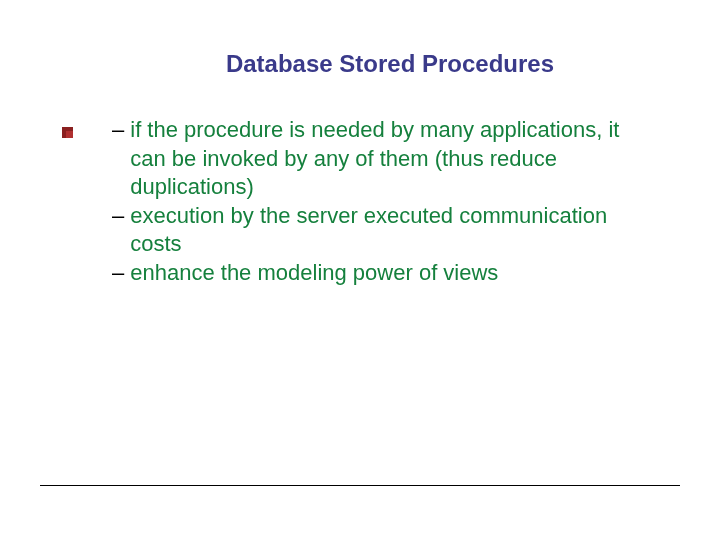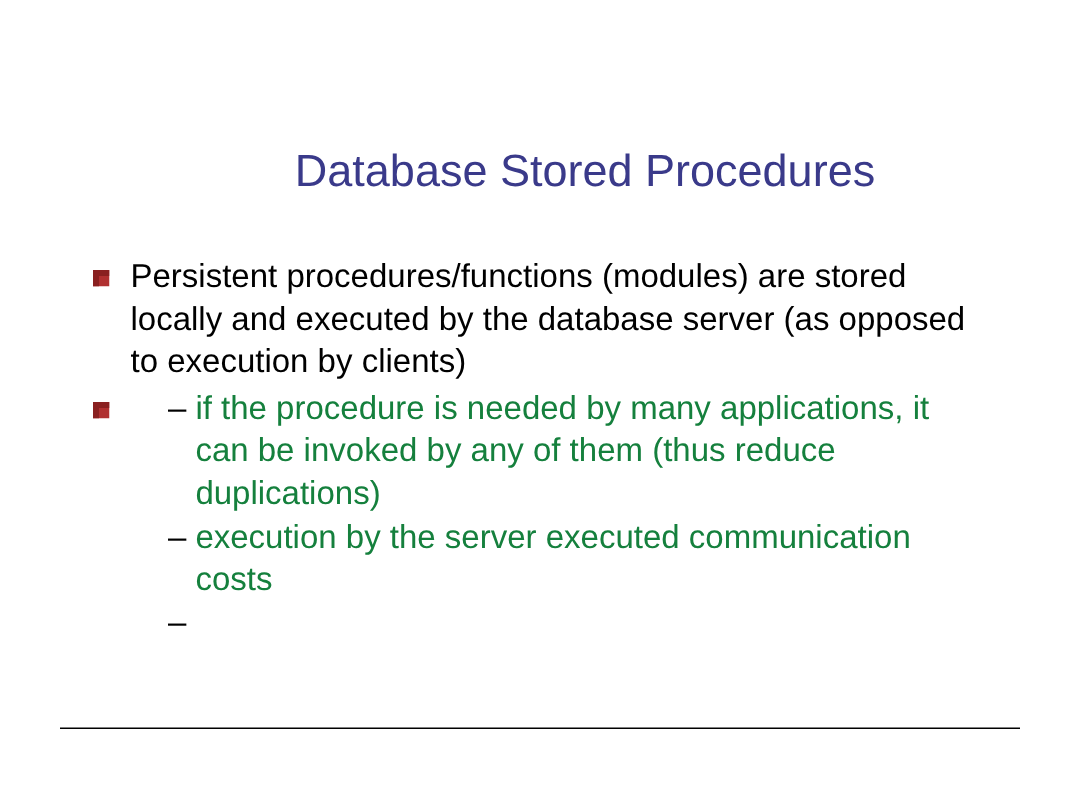--- a/index.html
+++ b/index.html
@@ -11,27 +11,26 @@
     position: relative;
     overflow: hidden;
   }
   .slide {
     width: 100%;
     height: 100%;
     padding: 0;
   }
   .title {
     color: #3a3a8a;
-    font-size: 30px;
-    font-weight: normal;
+    font-size: 24px;
+    font-weight: bold;
     text-align: center;
     padding-top: 50px;
     padding-bottom: 38px;
     padding-left: 60px;
-    margin-top: 48px;
   }
   .content {
     padding-left: 62px;
     padding-right: 60px;
   }
   .bullet-item {
     display: flex;
     align-items: flex-start;
     margin-bottom: 2px;
   }
@@ -77,30 +76,20 @@
   }
 </style>
 </head>
 <body>
 
 <div class="slide">
   <h1 class="title">Database Stored Procedures</h1>
 
   <div class="content">
 
-    <div class="bullet-item">
-      <span class="bullet-icon">
-        <svg width="11" height="11" viewBox="0 0 11 11">
-          <rect x="0" y="0" width="11" height="11" fill="#b03030"></rect>
-          <rect x="0" y="0" width="11" height="4" fill="#8a2020"></rect>
-          <rect x="0" y="0" width="4" height="11" fill="#8a2020"></rect>
-        </svg>
-      </span>
-      <div class="bullet-text">Persistent procedures/functions (modules) are stored locally and executed by the database server (as opposed to execution by clients)</div>
-    </div>
 
     <div class="bullet-item">
       <span class="bullet-icon">
         <svg width="11" height="11" viewBox="0 0 11 11">
           <rect x="0" y="0" width="11" height="11" fill="#b03030"></rect>
           <rect x="0" y="0" width="11" height="4" fill="#8a2020"></rect>
           <rect x="0" y="0" width="4" height="11" fill="#8a2020"></rect>
         </svg>
       </span>
       <div style="flex:1">
@@ -108,20 +97,21 @@
           <div class="sub-item">
             <span class="dash">–</span>
             <div class="sub-text">if the procedure is needed by many applications, it can be invoked by any of them (thus reduce duplications)</div>
           </div>
           <div class="sub-item">
             <span class="dash">–</span>
             <div class="sub-text">execution by the server executed communication costs</div>
           </div>
           <div class="sub-item">
             <span class="dash">–</span>
+            <div class="sub-text">enhance the modeling power of views</div>
           </div>
         </div>
       </div>
     </div>
 
   </div>
 
   <div class="footer-line"></div>
 </div>
 

